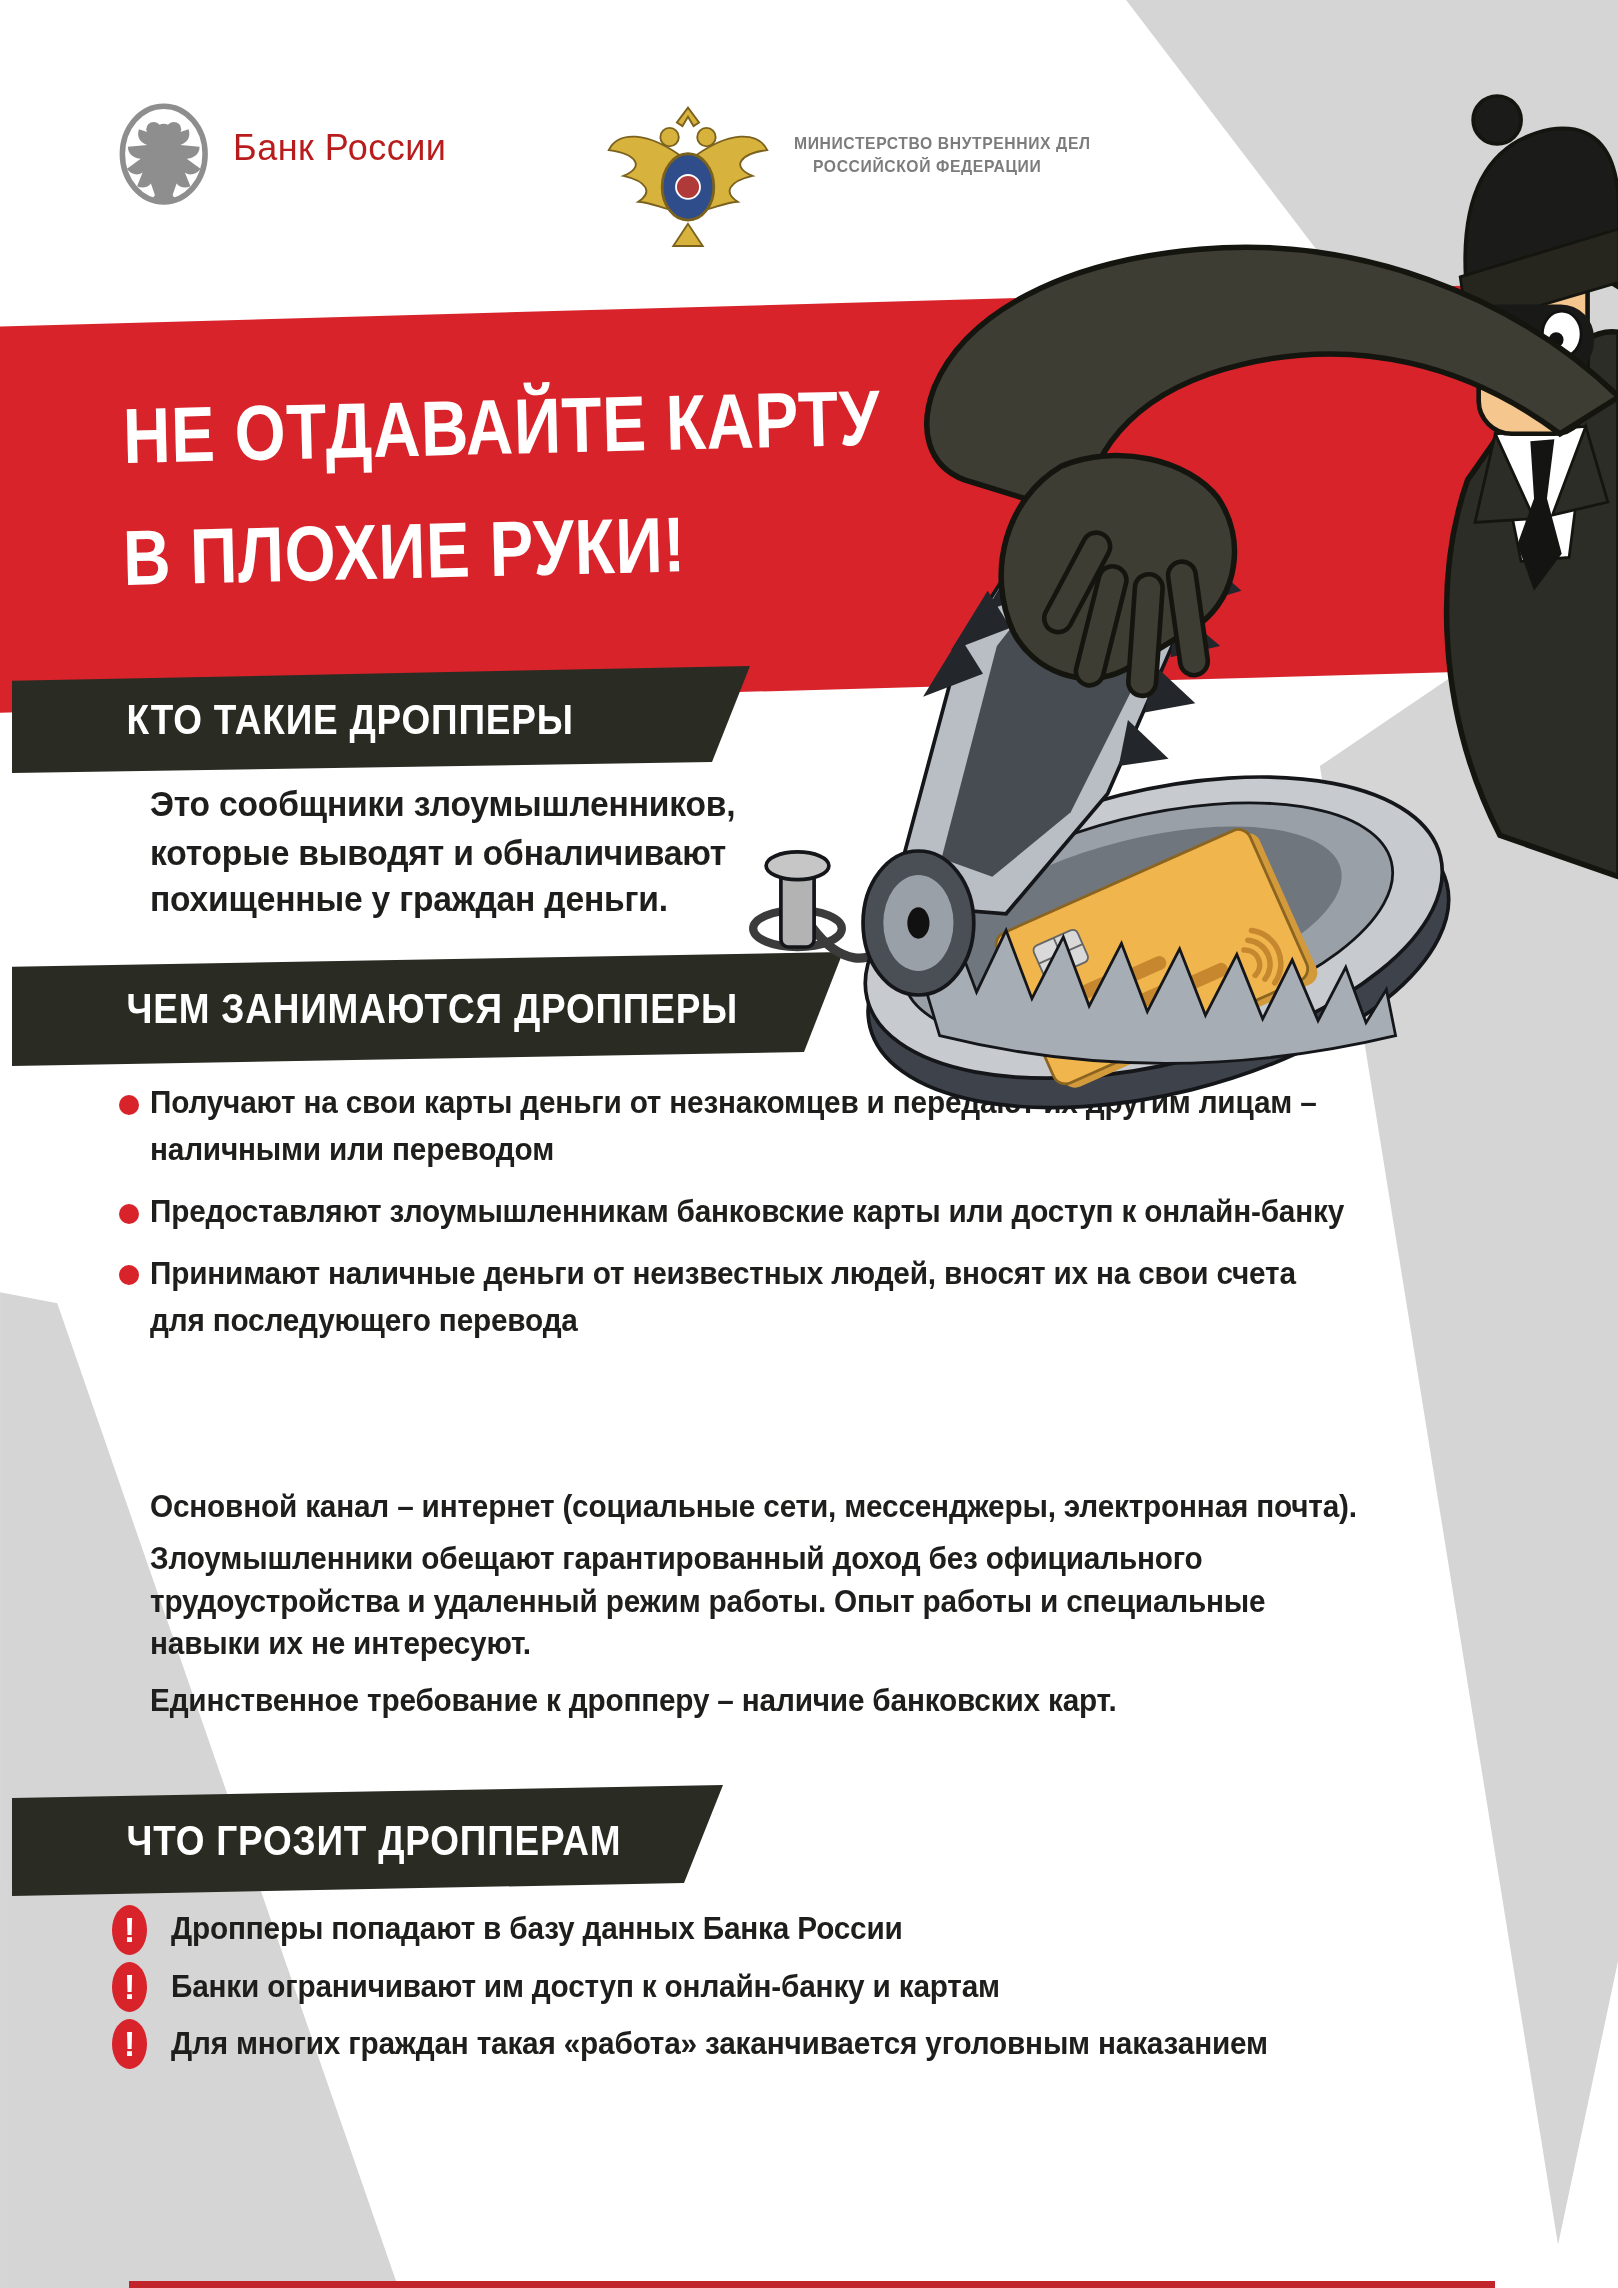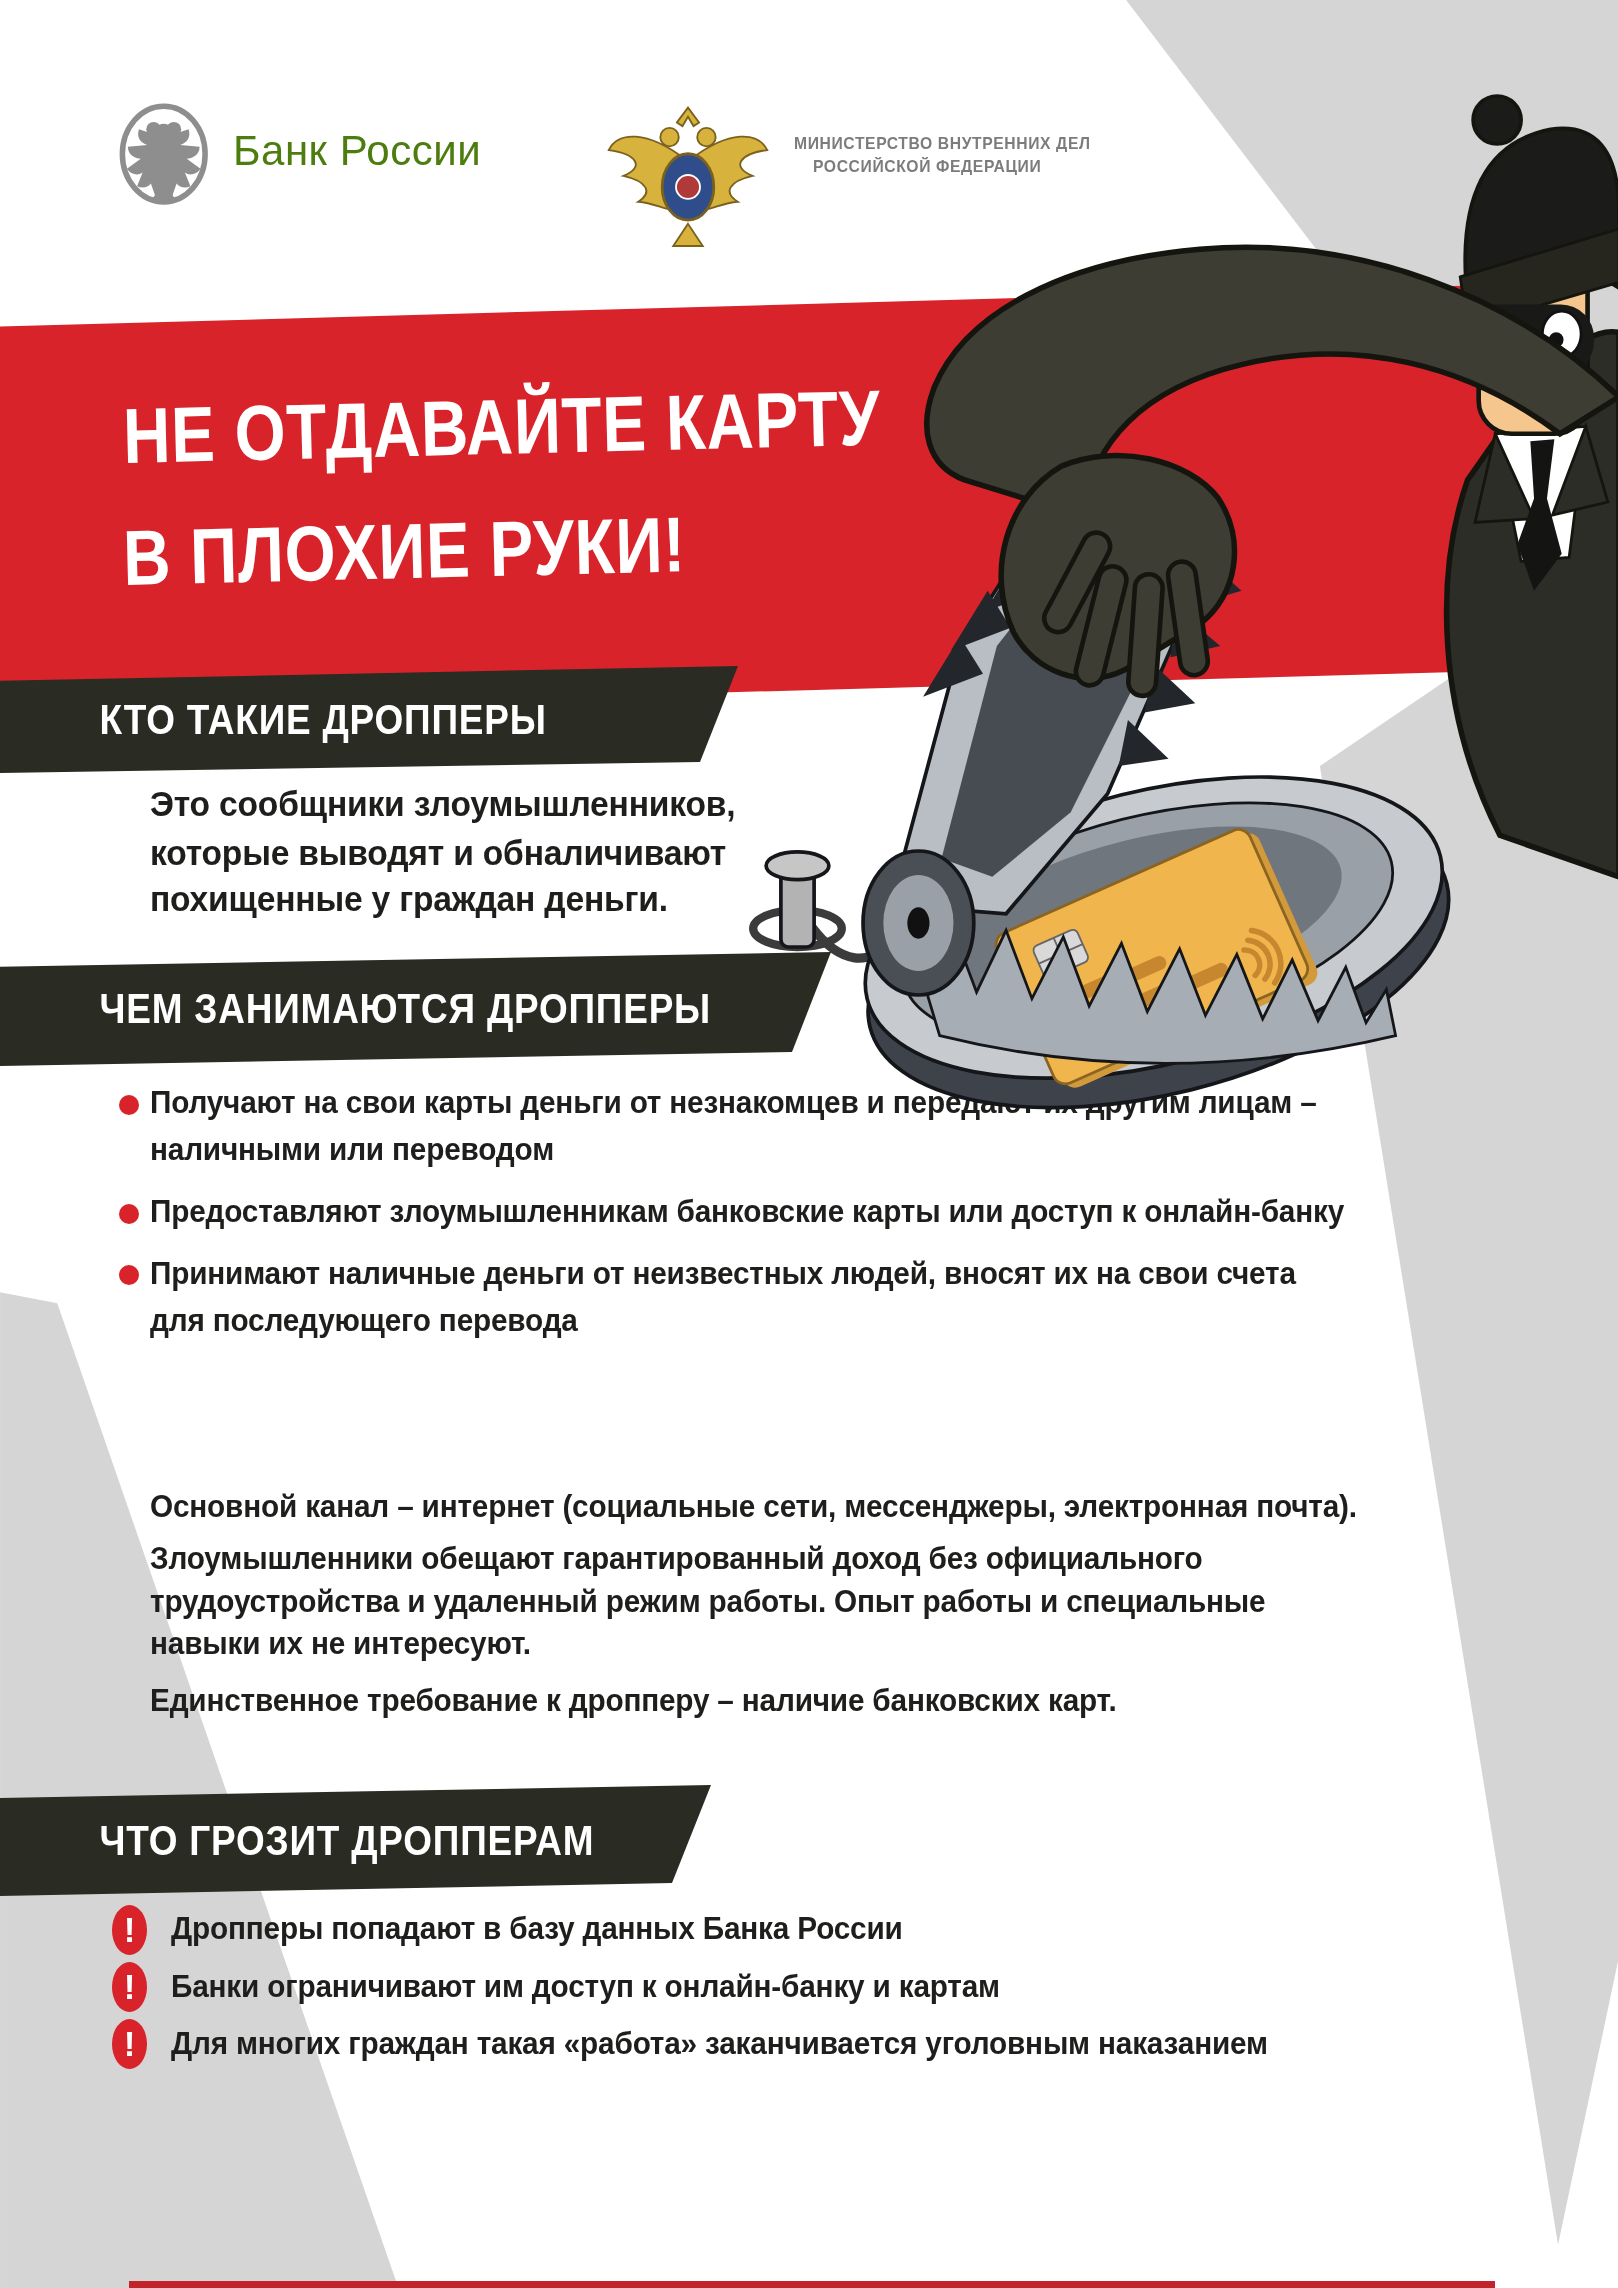--- a/index.html
+++ b/index.html
@@ -2,32 +2,32 @@
 <html lang="ru" style="font-size:14.8px"><head>
 <meta charset="utf-8">
 <style>
   html,body{margin:0;padding:0;}
   body{width:1619px;height:2289px;background:#ffffff;overflow:hidden;
        font-family:"Liberation Sans","DejaVu Sans",sans-serif;}
   .poster{position:relative;width:1619px;height:2289px;overflow:hidden;}
   .abs{position:absolute;}
   svg{display:block;}
   
-  .bank-name{position:absolute;left:233px;top:127px;font-size:42px;color:#4d7c0f;
+  .bank-name{position:absolute;left:233px;top:127px;font-size:36px;color:#b91c1c;
              letter-spacing:0.5px;white-space:nowrap;}
   .mvd-line{position:absolute;left:785px;font-size:15.7px;color:#7C7C7C;
             letter-spacing:0.6px;white-space:nowrap;font-weight:bold;}
   
   .red-band{position:absolute;left:-37px;top:306px;width:1551px;height:386px;
             background:#D8232B;transform:rotate(-1.6deg);}
   .title-line{position:absolute;left:122px;color:#ffffff;font-weight:bold;
               font-size:78px;white-space:nowrap;letter-spacing:0.9px;
               transform:rotate(-1.4deg) scaleX(.84);transform-origin:left top;}
   
-  .banner{position:absolute;left:0;background:#2A2B22;display:flex;align-items:center;}
+  .banner{position:absolute;left:12px;background:#2A2B22;display:flex;align-items:center;padding-left:15px;}
   .banner-label{color:#ffffff;font-weight:bold;font-size:42px;letter-spacing:0.9px;
                 padding-left:113px;white-space:nowrap;
                 transform:scaleX(.88);transform-origin:left center;}
   
   .body-line{position:absolute;left:150px;color:#1E1E1C;font-weight:bold;
              font-size:31px;white-space:nowrap;letter-spacing:-0.2px;
              transform:scaleX(.96);transform-origin:left top;}
   .s1-line{font-size:35px;}
   .warn-line{left:171px;}
   .dot{position:absolute;width:20px;height:20px;border-radius:50%;background:#D8232B;}

